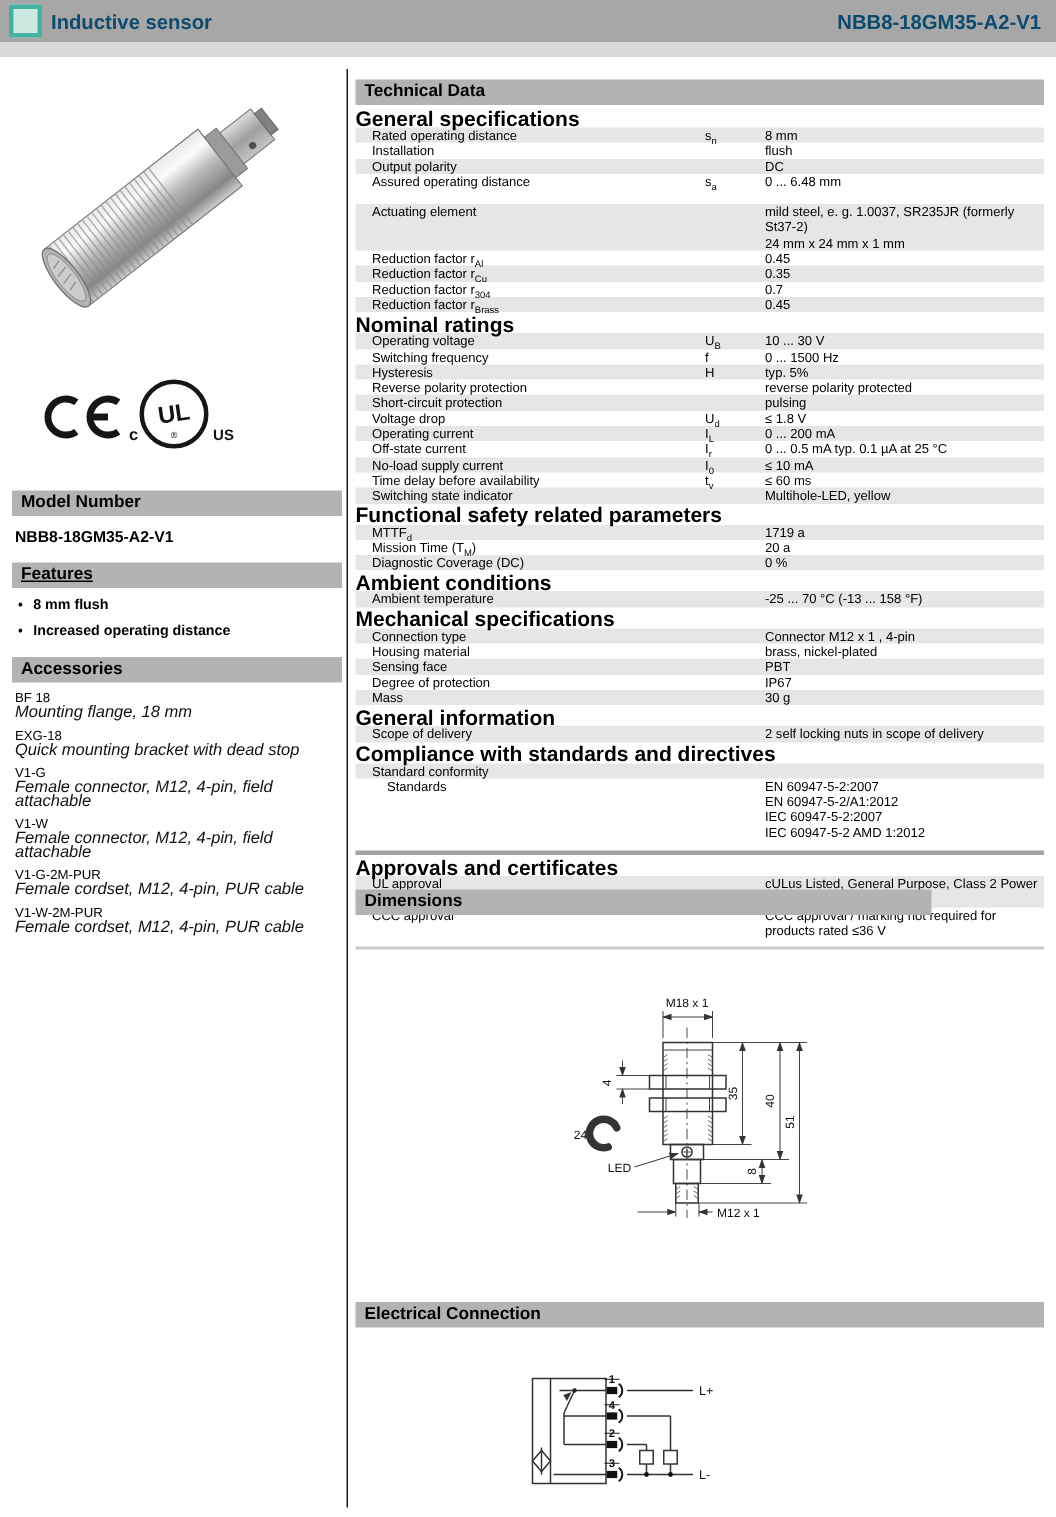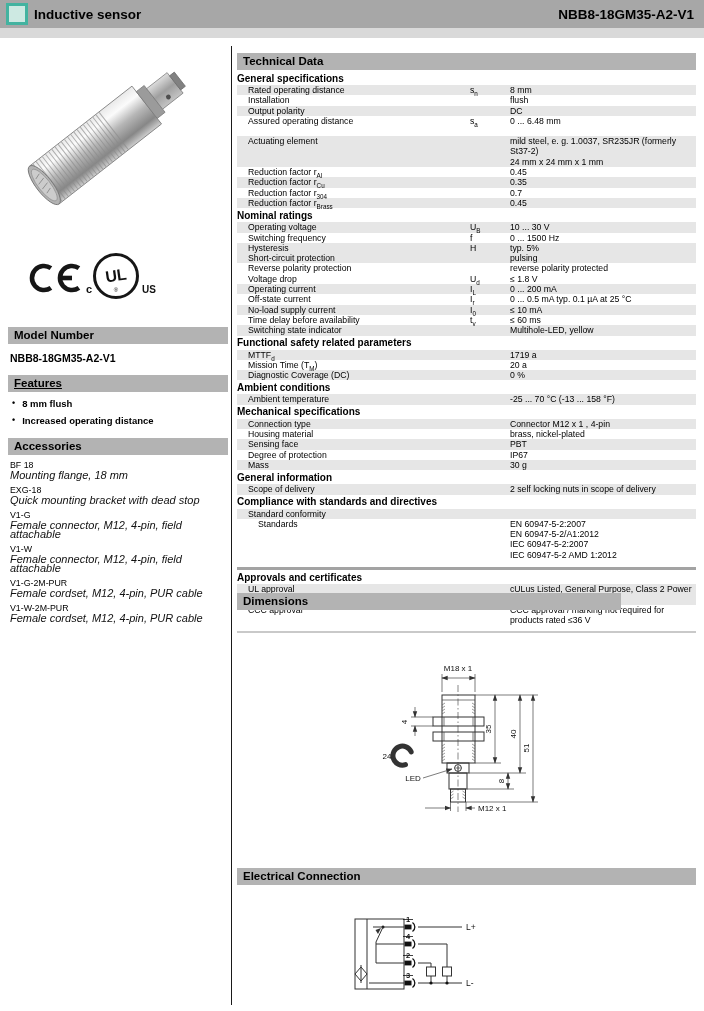--- a/index.html
+++ b/index.html
@@ -4,21 +4,21 @@
 <style>
   * { margin:0; padding:0; box-sizing:border-box; }
   html,body { background:#ffffff; }
   body {
     width:704px; height:1011px; position:relative; overflow:hidden;
     font-family:"Liberation Sans", sans-serif; color:#000;
   }
   
   .topbar {
     position:absolute; left:0; top:0; width:704px; height:28px;
-    background:#a7a7a7; color:#000000; font-weight:bold; font-size:13.5px;
+    background:#a7a7a7; color:#0c4a6e; font-weight:bold; font-size:13.5px;
     display:flex; align-items:center; justify-content:space-between;
     padding:0 10px 0 34px;
   }
   .brandmark {
     position:absolute; left:6px; top:3px; width:22px; height:22px;
     background:#cde9e2; border:3px solid #43b3a0;
   }
   .substrip { position:absolute; left:0; top:28px; width:704px; height:10px; background:#d9d9d9; }
   .vdivider { position:absolute; left:231px; top:46px; width:1px; height:959px; background:#1a1a1a; }
 
@@ -41,21 +41,21 @@
   .sb-acc-bar { position:absolute; left:0; top:398px; width:220px; }
   .sb-acc-list { position:absolute; left:2px; top:420px; width:216px; }
   .acc-item { margin-bottom:5px; }
   .acc-name { font-weight:normal; font-size:8.8px; line-height:11px; }
   .acc-desc { font-size:11px; line-height:9px; color:#111;font-style:italic; }
 
   
   .rcol { position:absolute; left:237px; top:0; width:459px; }
   .tech-bar { position:absolute; top:53px; width:459px; }
   .spec-table { position:absolute; top:71px; width:459px; }
-  .spec-sec { font-weight:bold; font-size:10px; padding:2.5px 0 1px 0; line-height:10.5px; }
+  .spec-sec { font-weight:bold; font-size:14px; padding:2.5px 0 1px 0; line-height:10.5px; }
   .spec-sec.approvals { border-top:3px solid #a3a3a3; margin-top:7px; padding-top:3px; }
   .spec-row {
     display:grid; grid-template-columns:222px 40px 1fr;
     font-size:8.7px; line-height:10.3px; padding-left:11px;
   }
   .spec-row.shade { background:#e6e6e6; }
   .spec-row.ind2 { padding-left:21px; grid-template-columns:212px 40px 1fr; }
   .spec-gap { height:10px; }
   .spec-endrule { border-top:2px solid #c9c9c9; margin-top:5px; }
   sub { font-size:6.3px; line-height:0; }
@@ -285,32 +285,32 @@
           <div>0 ... 1500 Hz</div>
         </span>
       </div>
       <div class="spec-row shade">
         <span class="sl">Hysteresis</span>
         <span class="ss">H</span>
         <span class="sv">
           <div>typ. 5%</div>
         </span>
       </div>
+      <div class="spec-row">
+        <span class="sl">Reverse polarity protection</span>
+        <span class="ss"></span>
+        <span class="sv">
+          <div>reverse polarity protected</div>
+        </span>
+      </div>
       <div class="spec-row shade">
         <span class="sl">Short-circuit protection</span>
         <span class="ss"></span>
         <span class="sv">
           <div>pulsing</div>
-        </span>
-      </div>
-      <div class="spec-row">
-        <span class="sl">Reverse polarity protection</span>
-        <span class="ss"></span>
-        <span class="sv">
-          <div>reverse polarity protected</div>
         </span>
       </div>
       <div class="spec-row">
         <span class="sl">Voltage drop</span>
         <span class="ss">U<sub>d</sub></span>
         <span class="sv">
           <div>≤ 1.8 V</div>
         </span>
       </div>
       <div class="spec-row shade">

